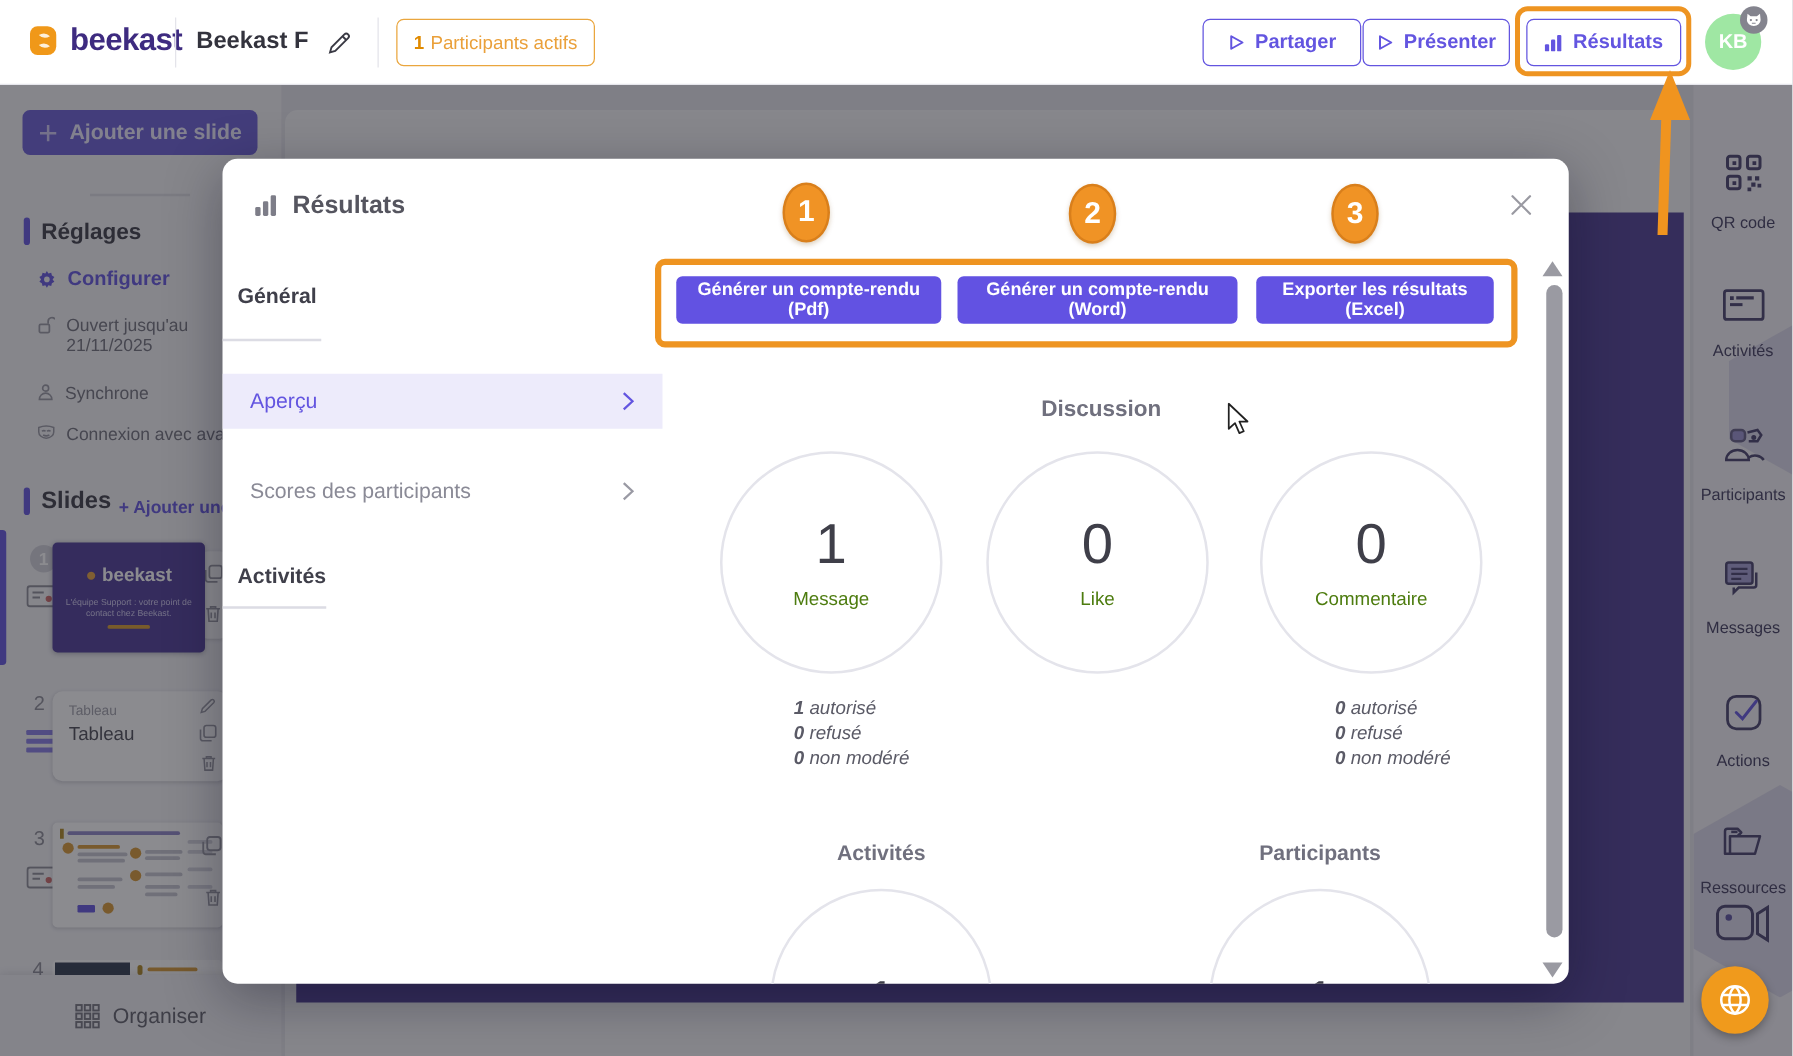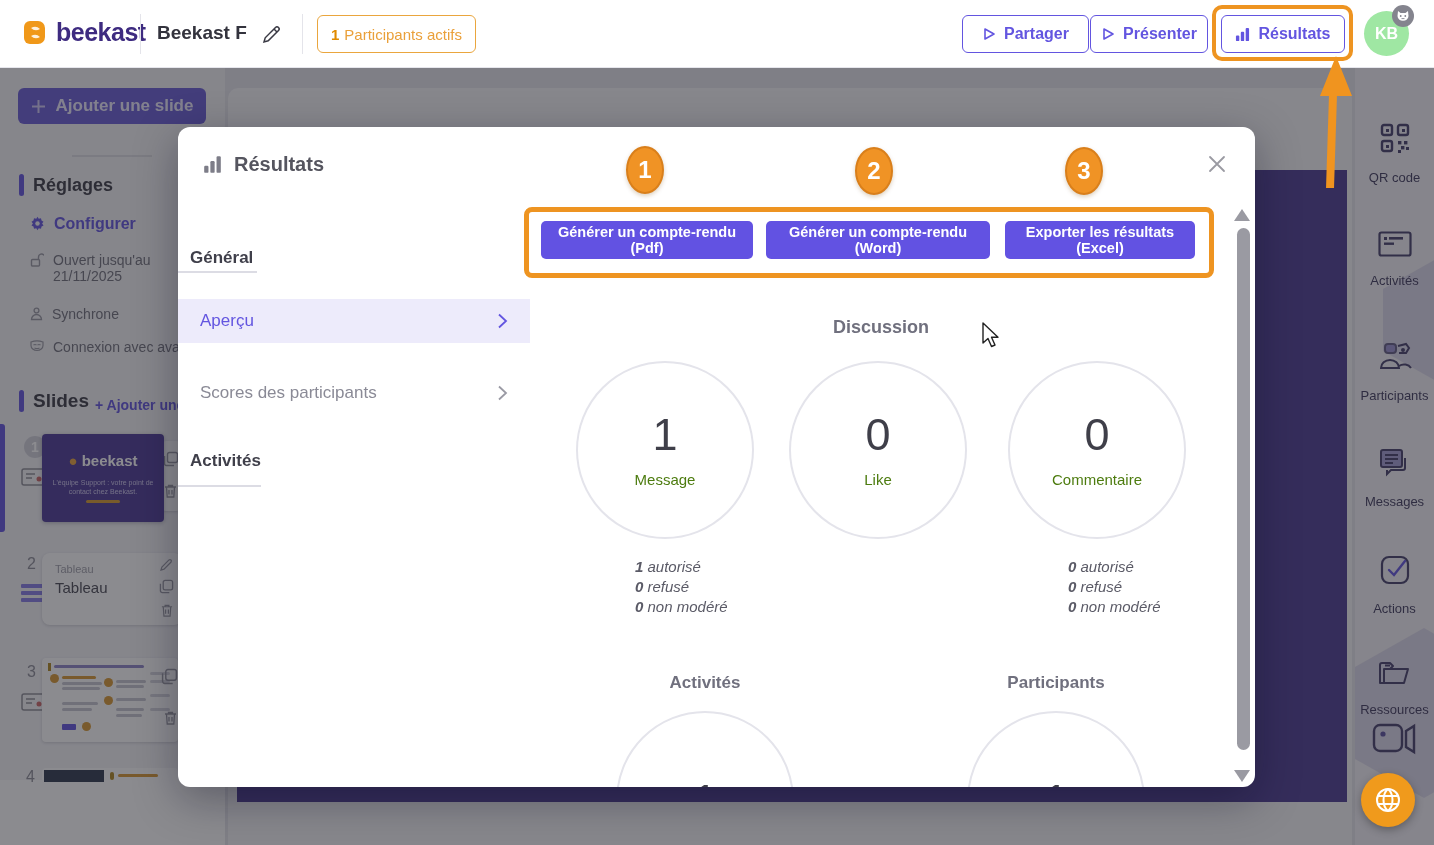--- a/index.html
+++ b/index.html
@@ -351,20 +351,36 @@
     </div>
 
     <div class="abs slide-num" style="left:26px; top:700px;">4</div>
     <div class="abs" style="left:42px; top:700px; width:136px; height:14px; background:#fff; border-radius:4px 4px 0 0; overflow:hidden;">
       <div class="abs" style="left:2px; top:2px; width:60px; height:12px; background:#2e3a4e;"></div>
       <div class="mini-line" style="left:68px; top:4px; width:4px; height:8px; background:#b08820;"></div>
       <div class="mini-line" style="left:76px; top:6px; width:40px; background:#d99a33;"></div>
     </div>
   </div>
 
+  <div class="bottom-bar">
+    <svg width="20" height="20" viewBox="0 0 20 20">
+        <g fill="none" stroke="#73737e" stroke-width="1.5">
+          <rect x="1" y="1" width="4.4" height="4.4"></rect>
+          <rect x="7.8" y="1" width="4.4" height="4.4"></rect>
+          <rect x="14.6" y="1" width="4.4" height="4.4"></rect>
+          <rect x="1" y="7.8" width="4.4" height="4.4"></rect>
+          <rect x="7.8" y="7.8" width="4.4" height="4.4"></rect>
+          <rect x="14.6" y="7.8" width="4.4" height="4.4"></rect>
+          <rect x="1" y="14.6" width="4.4" height="4.4"></rect>
+          <rect x="7.8" y="14.6" width="4.4" height="4.4"></rect>
+          <rect x="14.6" y="14.6" width="4.4" height="4.4"></rect>
+        </g>
+      </svg>
+    <span>Organiser</span>
+  </div>
 
   <div class="canvas-outer">
     <div class="canvas-card">
       <div class="slide-display"></div>
     </div>
   </div>
 
   <div class="right-sidebar">
     <div class="hexagon" style="left:28px; top:190px; width:110px; height:124px;"></div>
     <div class="hexagon" style="left:-6px; top:560px; width:150px; height:170px;"></div>
@@ -462,21 +478,21 @@
           </g>
         </svg>
       <span>Résultats</span>
     </div>
     <div class="modal-close">
       <svg width="18" height="18" viewBox="0 0 18 18">
           <path d="M2 2 L16 16 M16 2 L2 16" stroke="#9a9aa2" stroke-width="1.8" stroke-linecap="round"></path>
         </svg>
     </div>
 
-    <div class="mnav-heading" style="top:121px;">Général</div>
+    <div class="mnav-heading" style="top:100px;">Général</div>
     <div class="mnav-underline" style="top:144px; width:79px;"></div>
     <div class="mnav-row selected" style="top:172px;">
       <span>Aperçu</span>
       <span class="chev">
         <svg width="11" height="16" viewBox="0 0 11 16" fill="none" stroke="currentColor" stroke-width="1.8">
             <path d="M2 1.5 L9 8 L2 14.5"></path>
           </svg>
       </span>
     </div>
     <div class="mnav-row" style="top:244px;">

